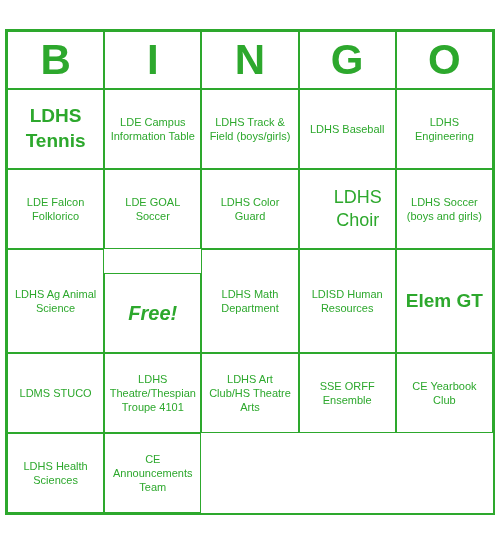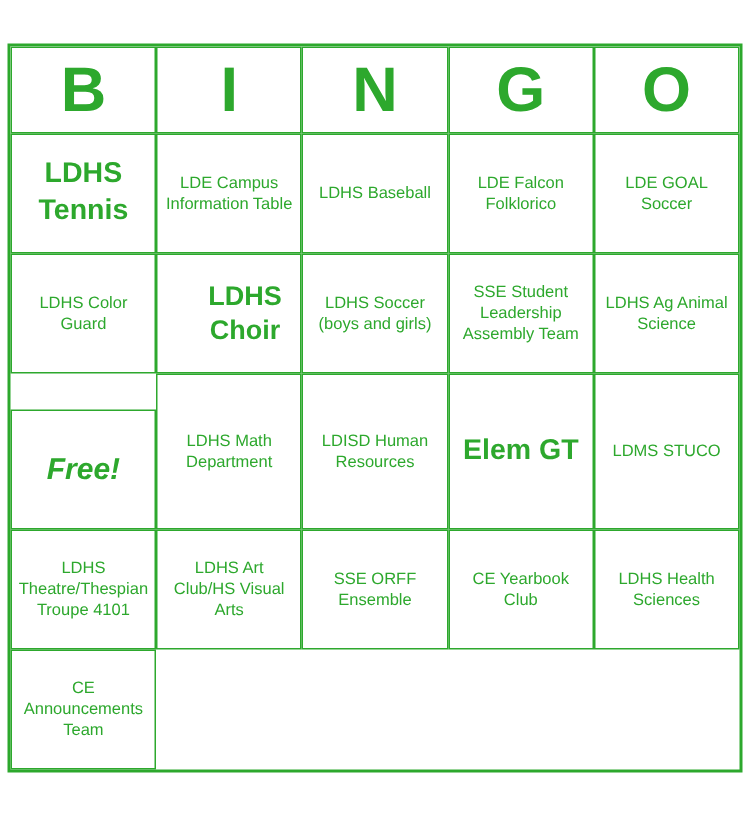--- a/index.html
+++ b/index.html
@@ -41,21 +41,21 @@
       justify-content: center;
       text-align: center;
       color: #2da82d;
       font-size: 11px;
       padding: 4px 3px;
       min-height: 80px;
       line-height: 1.3;
     }
     .bingo-cell.large-text {
       font-size: 18px;
-      font-weight: bold;
+      font-weight: normal;
       padding-left: 24px;
     }
     .bingo-cell.xlarge-text {
       font-size: 19px;
       font-weight: bold;
     }
     .bingo-cell.free {
       font-size: 20px;
       font-weight: bold;
       font-style: italic;
@@ -69,33 +69,34 @@
   <div class="bingo-header">
   <div class="bingo-letter">B</div>
       <div class="bingo-letter">I</div>
       <div class="bingo-letter">N</div>
       <div class="bingo-letter">G</div>
       <div class="bingo-letter">O</div>
     </div>
   <div class="bingo-grid">
   <div class="bingo-cell xlarge-text">LDHS Tennis</div>
       <div class="bingo-cell">LDE Campus Information Table</div>
+      <div class="bingo-cell">LDHS Track &amp; Field (boys/girls)</div>
       <div class="bingo-cell">LDHS Baseball</div>
+      <div class="bingo-cell">LDHS Engineering</div>
       <div class="bingo-cell">LDE Falcon Folklorico</div>
       <div class="bingo-cell">LDE GOAL Soccer</div>
       <div class="bingo-cell">LDHS Color Guard</div>
       <div class="bingo-cell large-text">LDHS Choir</div>
       <div class="bingo-cell">LDHS Soccer (boys and girls)</div>
-      <div class="bingo-cell">SSE Student Leadership Assembly Team</div>
       <div class="bingo-cell">LDHS Ag Animal Science</div>
       <div class="bingo-cell free">Free!</div>
       <div class="bingo-cell">LDHS Math Department</div>
       <div class="bingo-cell">LDISD Human Resources</div>
       <div class="bingo-cell xlarge-text">Elem GT</div>
       <div class="bingo-cell">LDMS STUCO</div>
       <div class="bingo-cell">LDHS Theatre/Thespian Troupe 4101</div>
-      <div class="bingo-cell">LDHS Art Club/HS Visual Arts</div>
+      <div class="bingo-cell">LDHS Art Club/HS Theatre Arts</div>
       <div class="bingo-cell">SSE ORFF Ensemble</div>
       <div class="bingo-cell">CE Yearbook Club</div>
       <div class="bingo-cell">LDHS Health Sciences</div>
       <div class="bingo-cell">CE Announcements Team</div>
     </div>
 </div>
 
 </body></html>

